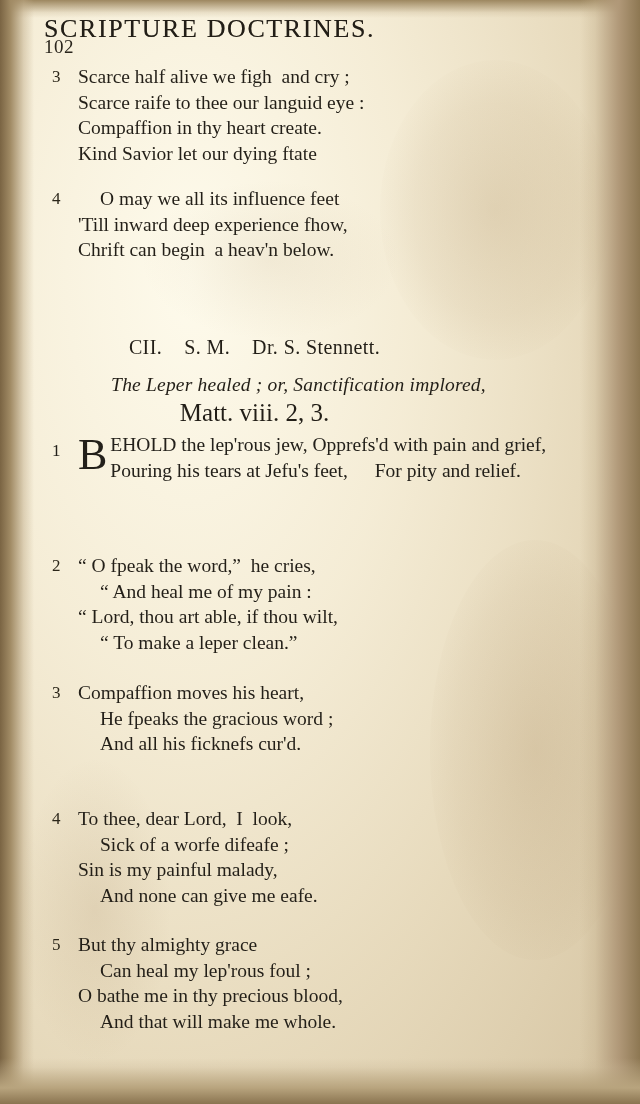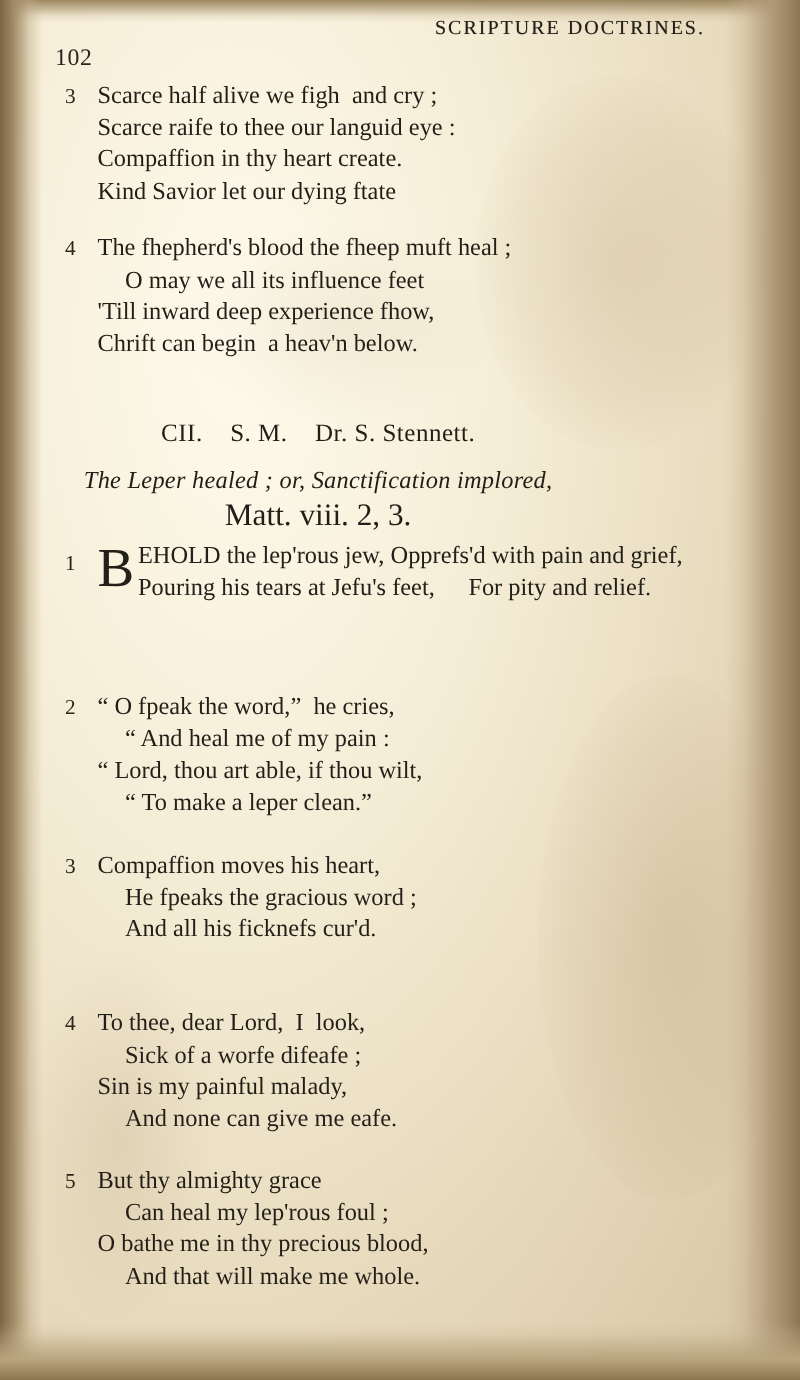--- a/index.html
+++ b/index.html
@@ -80,22 +80,22 @@
     font-size: 19px;
     letter-spacing: 0.5px;
     color: #2a251c;
     margin-top: 17px;
   }
   .running-title {
     position: absolute;
     left: 0;
     right: 0;
     top: 0;
-    text-align: right;
-    font-size: 16px;
+    text-align: left;
+    font-size: 26px;
     letter-spacing: 1.6px;
     font-variant: small-caps;
     color: #221e17;
     text-shadow: 0 0 0.6px rgba(40,32,20,0.5);
   }
 
   
   .verse {
     position: absolute;
     font-size: 19.5px;
@@ -173,32 +173,31 @@
     <div class="verse" style="left:78px; top:64px; width:520px;">
       <span class="num">3</span>
       <span class="ln">Scarce half alive we figh  and cry ;</span>
       <span class="ln">Scarce raife to thee our languid eye :</span>
       <span class="ln">Compaffion in thy heart create.</span>
       <span class="ln">Kind Savior let our dying ftate</span>
     </div>
 
     <div class="verse" style="left:78px; top:186px; width:520px;">
       <span class="num">4</span>
-      <span class="ln">The fhepherd's blood the fheep muft heal ;</span>
       <span class="ln indent1">O may we all its influence feet</span>
       <span class="ln">'Till inward deep experience fhow,</span>
       <span class="ln">Chrift can begin  a heav'n below.</span>
     </div>
 
     <div class="hymn-head" style="top:336px;">
       <div class="hymn-meta">
         <span>CII.</span><span class="sp"></span><span>S. M.</span><span class="sp"></span><span>Dr. S. Stennett.</span>
       </div>
     </div>
-    <div class="hymn-head" style="top:374px;">
+    <div class="hymn-head" style="top:374px;margin-left:44px;">
       <div class="hymn-subject">The Leper healed ; or, Sanctification implored,</div>
     </div>
     <div class="hymn-head" style="top:399px;">
       <div class="hymn-ref">Matt. viii. 2, 3.</div>
     </div>
 
     <div class="dropcap-stanza" style="left:78px; top:432px; width:500px;">
       <span class="num" style="position:absolute; left:-26px; top:6px; font-size:17px;">1</span>
       <span class="dropcap">B</span>
       <span class="ln dc-line1" style="padding-left:0;">EHOLD the lep'rous jew,</span>

